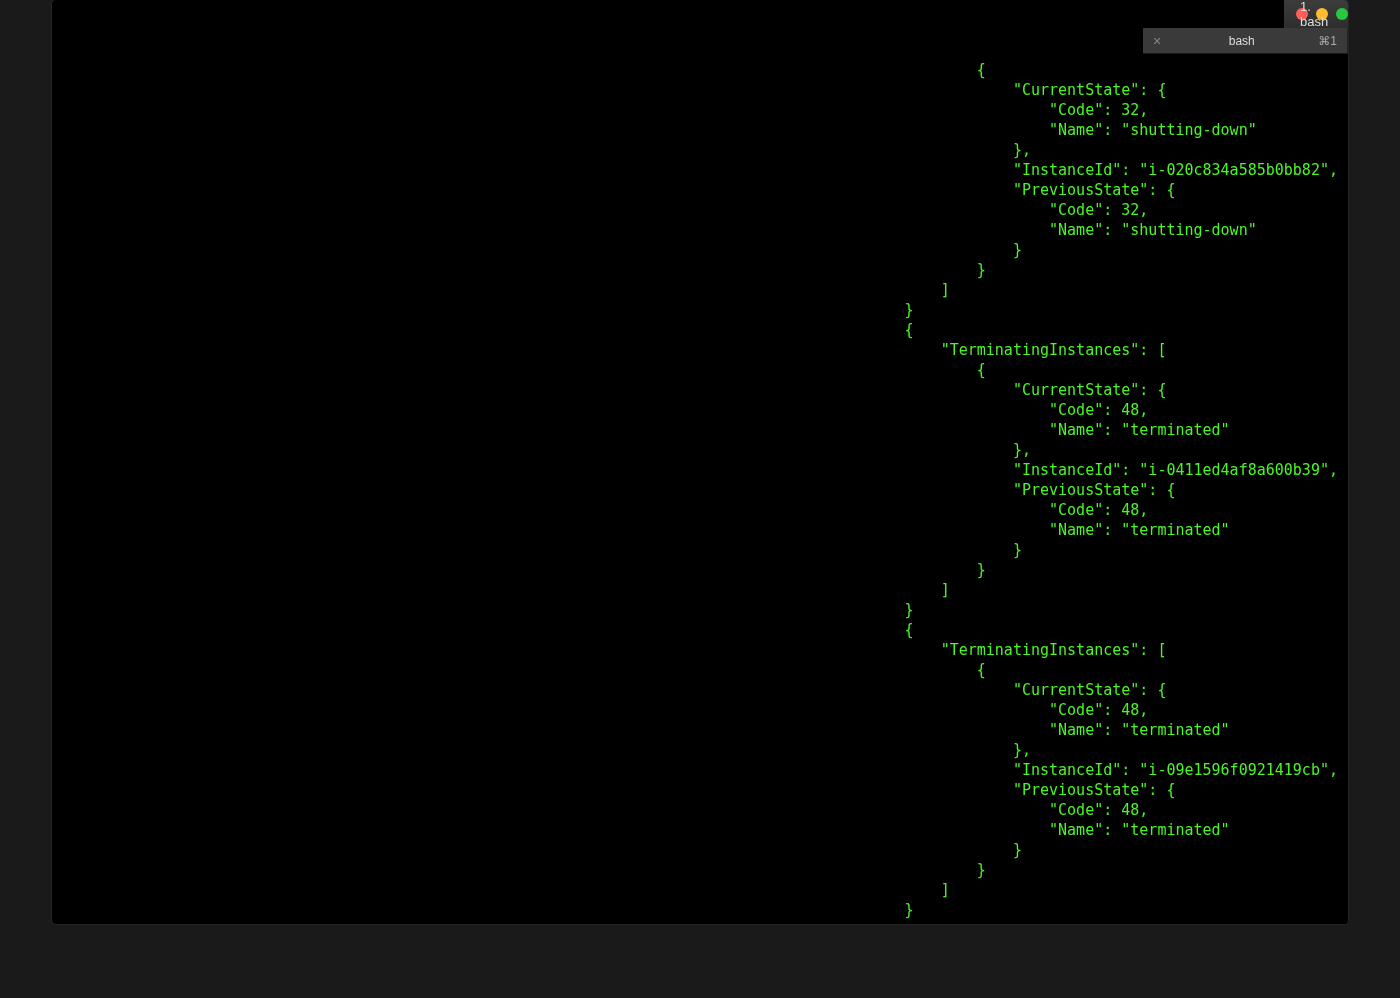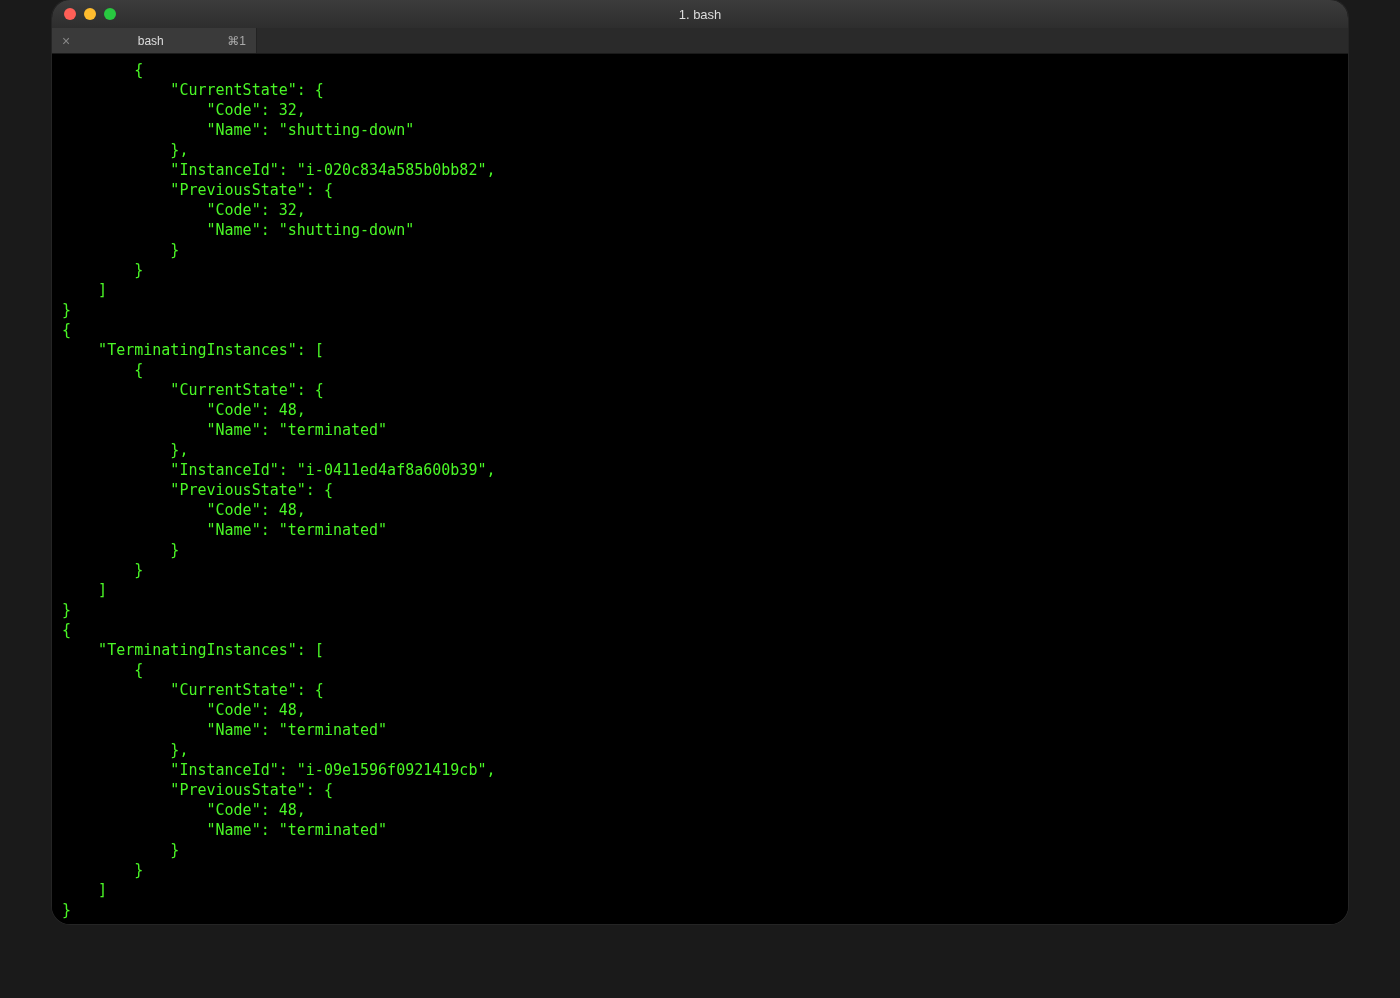--- a/index.html
+++ b/index.html
@@ -2,25 +2,26 @@
 <html><head>
 <meta charset="utf-8">
 <style>
   * { margin: 0; padding: 0; box-sizing: border-box; }
   html, body { width: 1400px; height: 998px; overflow: hidden; background: #1a1a1a; }
   .window {
     width: 1296px;
     height: 924px;
     margin: 0 auto;
     background: #000;
-    border-radius: 18px;
+    border-radius: 4px;
     overflow: hidden;
     display: flex;
     flex-direction: column;
     box-shadow: 0 0 0 1px rgba(255,255,255,0.05);
+    align-items: flex-end;
   }
   .titlebar {
     height: 28px;
     background: linear-gradient(#3c3c3c, #2e2e2e);
     display: flex;
     align-items: center;
     position: relative;
     flex-shrink: 0;
   }
   .traffic-lights {

